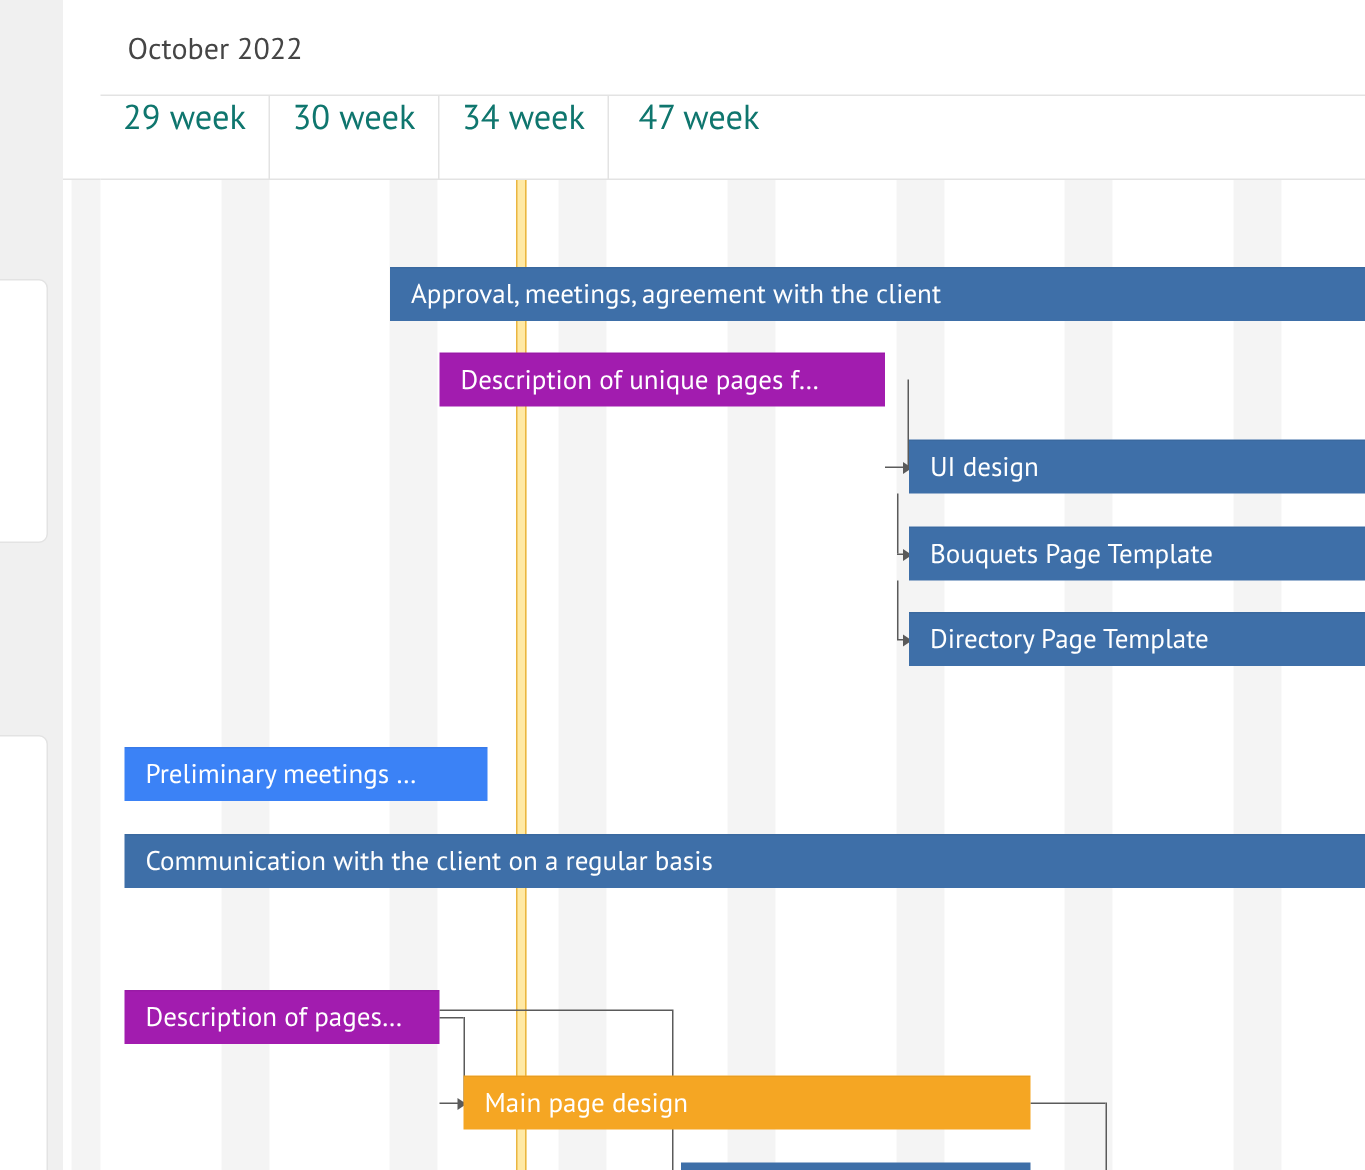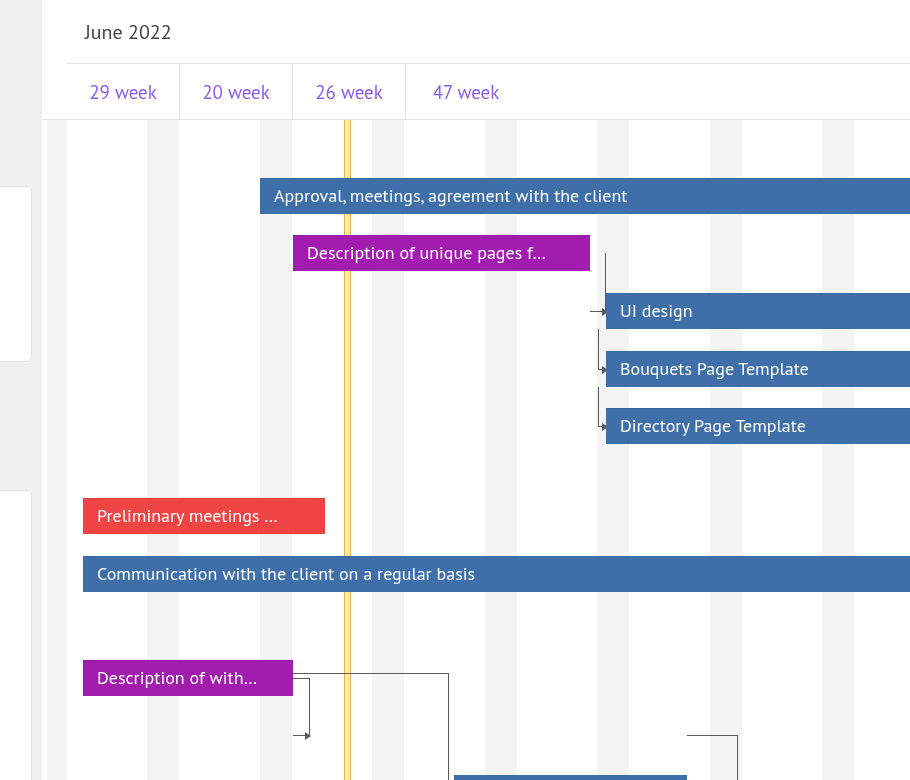--- a/index.html
+++ b/index.html
@@ -63,24 +63,23 @@
     left: 25px;
     top: 64px;
     height: 56px;
     width: 843px;
     border-bottom: 1px solid #e3e3e3;
     display: flex;
   }
   .week-cell {
     height: 56px;
     border-right: 1px solid #e3e3e3;
-    font-size: 19px;
-    color: #8b5cf6;
-    display: flex;
-    align-items: center;
+    font-size: 23px;
+    color: #0f766e;
+    display: flex;
     justify-content: center;
   }
   .week-soft-left {
     position: absolute;
     left: 0;
     top: 64px;
     width: 25px;
     height: 56px;
     border-bottom: 1px solid #e3e3e3;
   }
@@ -124,21 +123,21 @@
     font-size: 18px;
     line-height: 36px;
     padding: 0 14px;
     white-space: nowrap;
     overflow: hidden;
     text-overflow: ellipsis;
     cursor: pointer;
   }
   .bar.blue   { background: #3e6fa8; }
   .bar.green  { background: #a21caf; }
-  .bar.red    { background: #ef4444; }
+  .bar.red    { background: #3b82f6; }
   .bar.orange { background: #f5a623; }
   .shadow { box-shadow: 0 1px 0 rgba(0,0,0,.05) inset; }
 
   
   .dep-link {
     position: absolute;
     border-color: #5a5a5a;
   }
   .dep-link .arrow {
     position: absolute;
@@ -153,34 +152,34 @@
 
 <div class="left-col">
   <div class="left-panel" style="top:186px;height:176px"></div>
   <div class="left-panel" style="top:490px;height:300px"></div>
 </div>
 
 <div class="timeline">
 
   <div class="header-months">
     <div class="month-cell" style="width:450px;border-right:none">
-      <span>June 2022</span>
+      <span>October 2022</span>
     </div>
   </div>
 
   <div class="week-soft-left"></div>
   <div class="header-weeks">
     <div class="week-cell" style="width:113px">
         <span>29 week</span>
       </div>
     <div class="week-cell" style="width:113px">
-        <span>20 week</span>
+        <span>30 week</span>
       </div>
     <div class="week-cell" style="width:113px">
-        <span>26 week</span>
+        <span>34 week</span>
       </div>
     <div class="week-cell" style="width:120px;border-right:none">
         <span>47 week</span>
       </div>
   </div>
 
   <div class="chart">
     <div class="day-stripes"></div>
     <div class="now-marker" style="left:302px"></div>
 
@@ -211,17 +210,18 @@
     <div class="dep-link" style="left:645px; top:615px; width:50px; height:0; border-top:1px solid #5a5a5a;"></div>
     <div class="dep-link" style="left:695px; top:615px; width:0; height:60px; border-left:1px solid #5a5a5a;"></div>
 
     <div class="bar blue shadow" style="left:218px; top:58px;  width:750px"><span>Approval, meetings, agreement with the client</span></div>
     <div class="bar green shadow" style="left:251px; top:115px; width:297px"><span>Description of unique pages f…</span></div>
     <div class="bar blue shadow" style="left:564px; top:173px; width:400px"><span>UI design</span></div>
     <div class="bar blue shadow" style="left:564px; top:231px; width:400px"><span>Bouquets Page Template</span></div>
     <div class="bar blue shadow" style="left:564px; top:288px; width:400px"><span>Directory Page Template</span></div>
     <div class="bar red shadow" style="left:41px;  top:378px; width:242px"><span>Preliminary meetings …</span></div>
     <div class="bar blue shadow" style="left:41px;  top:436px; width:900px"><span>Communication with the client on a regular basis</span></div>
-    <div class="bar green shadow" style="left:41px;  top:540px; width:210px"><span>Description of with…</span></div>
+    <div class="bar green shadow" style="left:41px;  top:540px; width:210px"><span>Description of pages…</span></div>
+    <div class="bar orange shadow" style="left:267px; top:597px; width:378px"><span>Main page design</span></div>
 
     <div class="bar blue" style="left:412px; top:655px; width:233px; height:10px; padding:0;"></div>
   </div>
 </div>
 
 </body></html>

